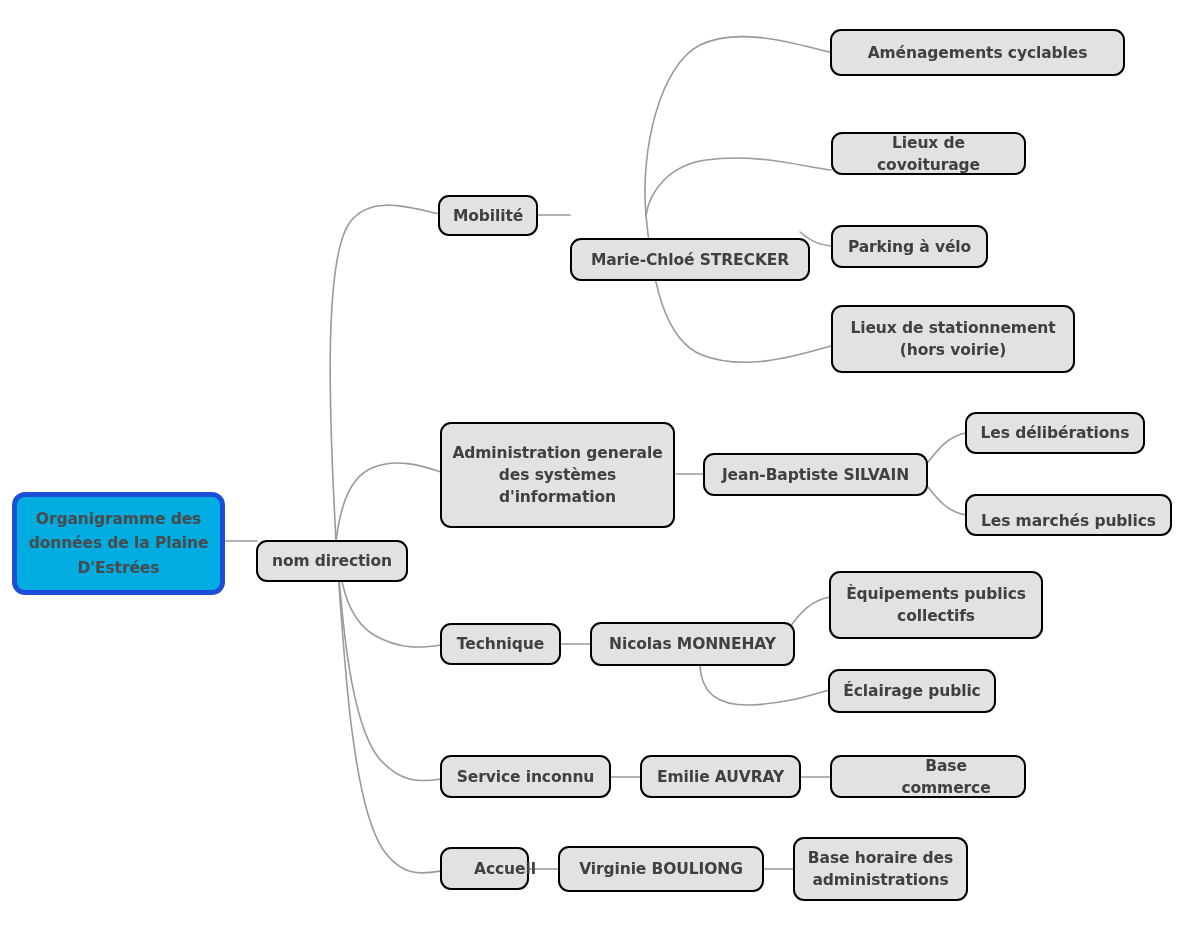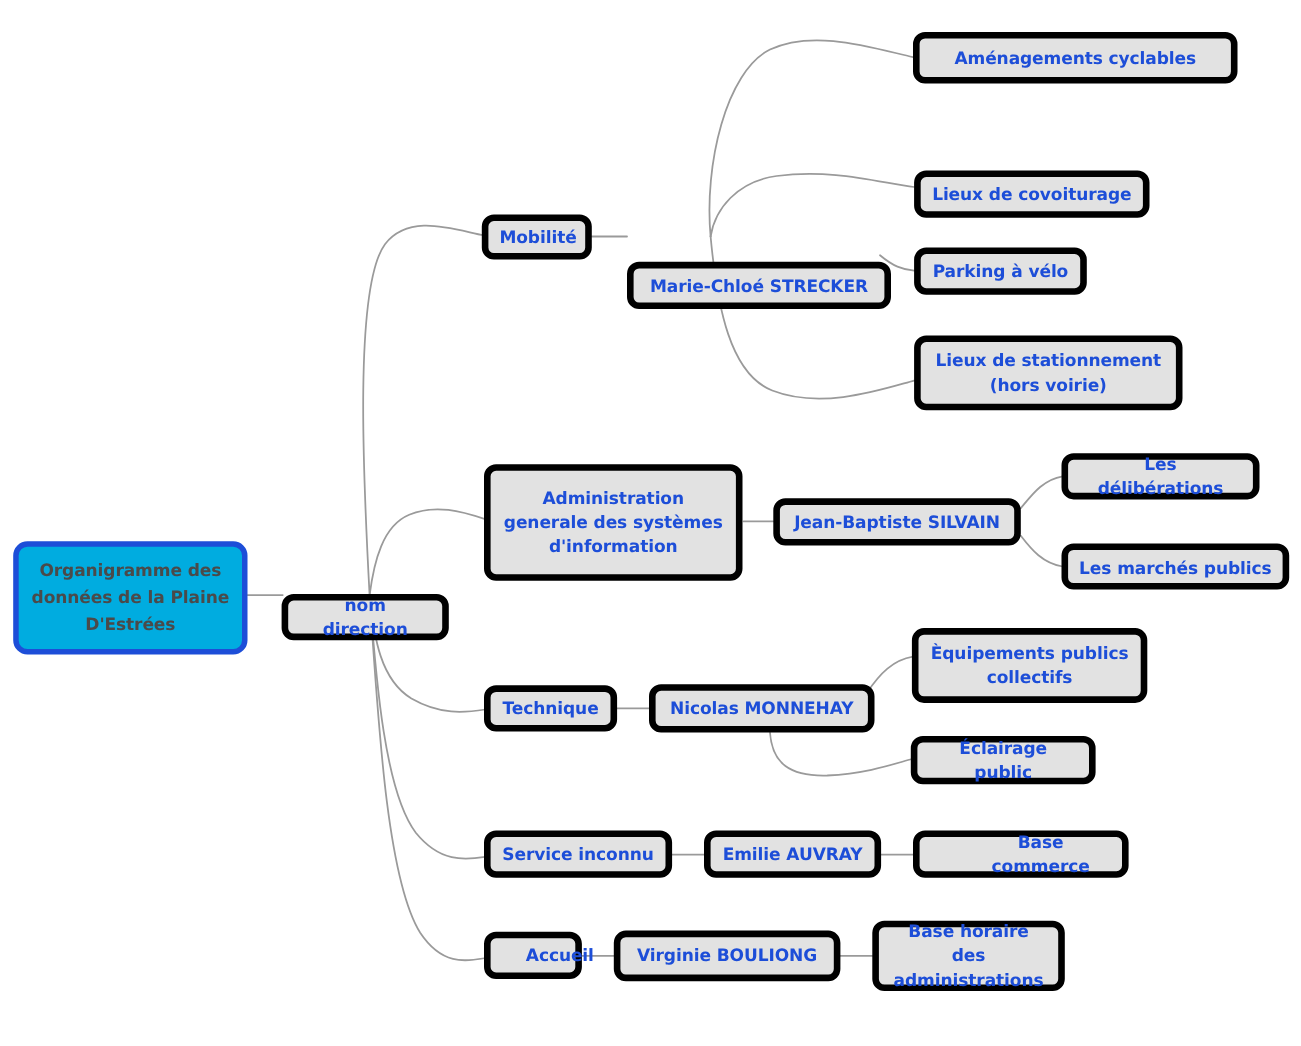--- a/index.html
+++ b/index.html
@@ -26,23 +26,23 @@
     pointer-events: none;
   }
   .node {
     position: absolute;
     box-sizing: border-box;
     display: flex;
     align-items: center;
     justify-content: center;
     text-align: center;
     border-radius: 11px;
-    border: 6px solid #000000;
+    border: 2px solid #000000;
     background: #e2e2e2;
-    color: #1d4ed8;
+    color: #404040;
     font-weight: bold;
     font-size: 15.5px;
     line-height: 1.42;
     letter-spacing: -0.1px;
     padding: 2px 10px;
     z-index: 2;
   }
   .node.root {
     background: #00ace0;
     border: 5px solid #1d4ed8;
@@ -107,21 +107,21 @@
 
   <div class="node" style="left:438px; top:195px; width:100px; height:41px;">
     <span class="node-label">Mobilité</span>
   </div>
   <div class="node" style="left:570px; top:194px; width:240px; height:43px;margin-top:44px;">
     <span class="node-label">Marie-Chloé STRECKER</span>
   </div>
   <div class="node" style="left:830px; top:29px; width:295px; height:47px;">
     <span class="node-label">Aménagements cyclables</span>
   </div>
-  <div class="node" style="left:831px; top:155px; width:214px; height:43px;">
+  <div class="node" style="left:831px; top:132px; width:195px; height:43px;">
     <span class="node-label">Lieux de covoiturage</span>
   </div>
   <div class="node" style="left:831px; top:225px; width:157px; height:43px;">
     <span class="node-label">Parking à vélo</span>
   </div>
   <div class="node" style="left:831px; top:305px; width:244px; height:68px;">
     <span class="node-label">Lieux de stationnement (hors voirie)</span>
   </div>
 
   <div class="node" style="left:440px; top:422px; width:235px; height:106px;">

